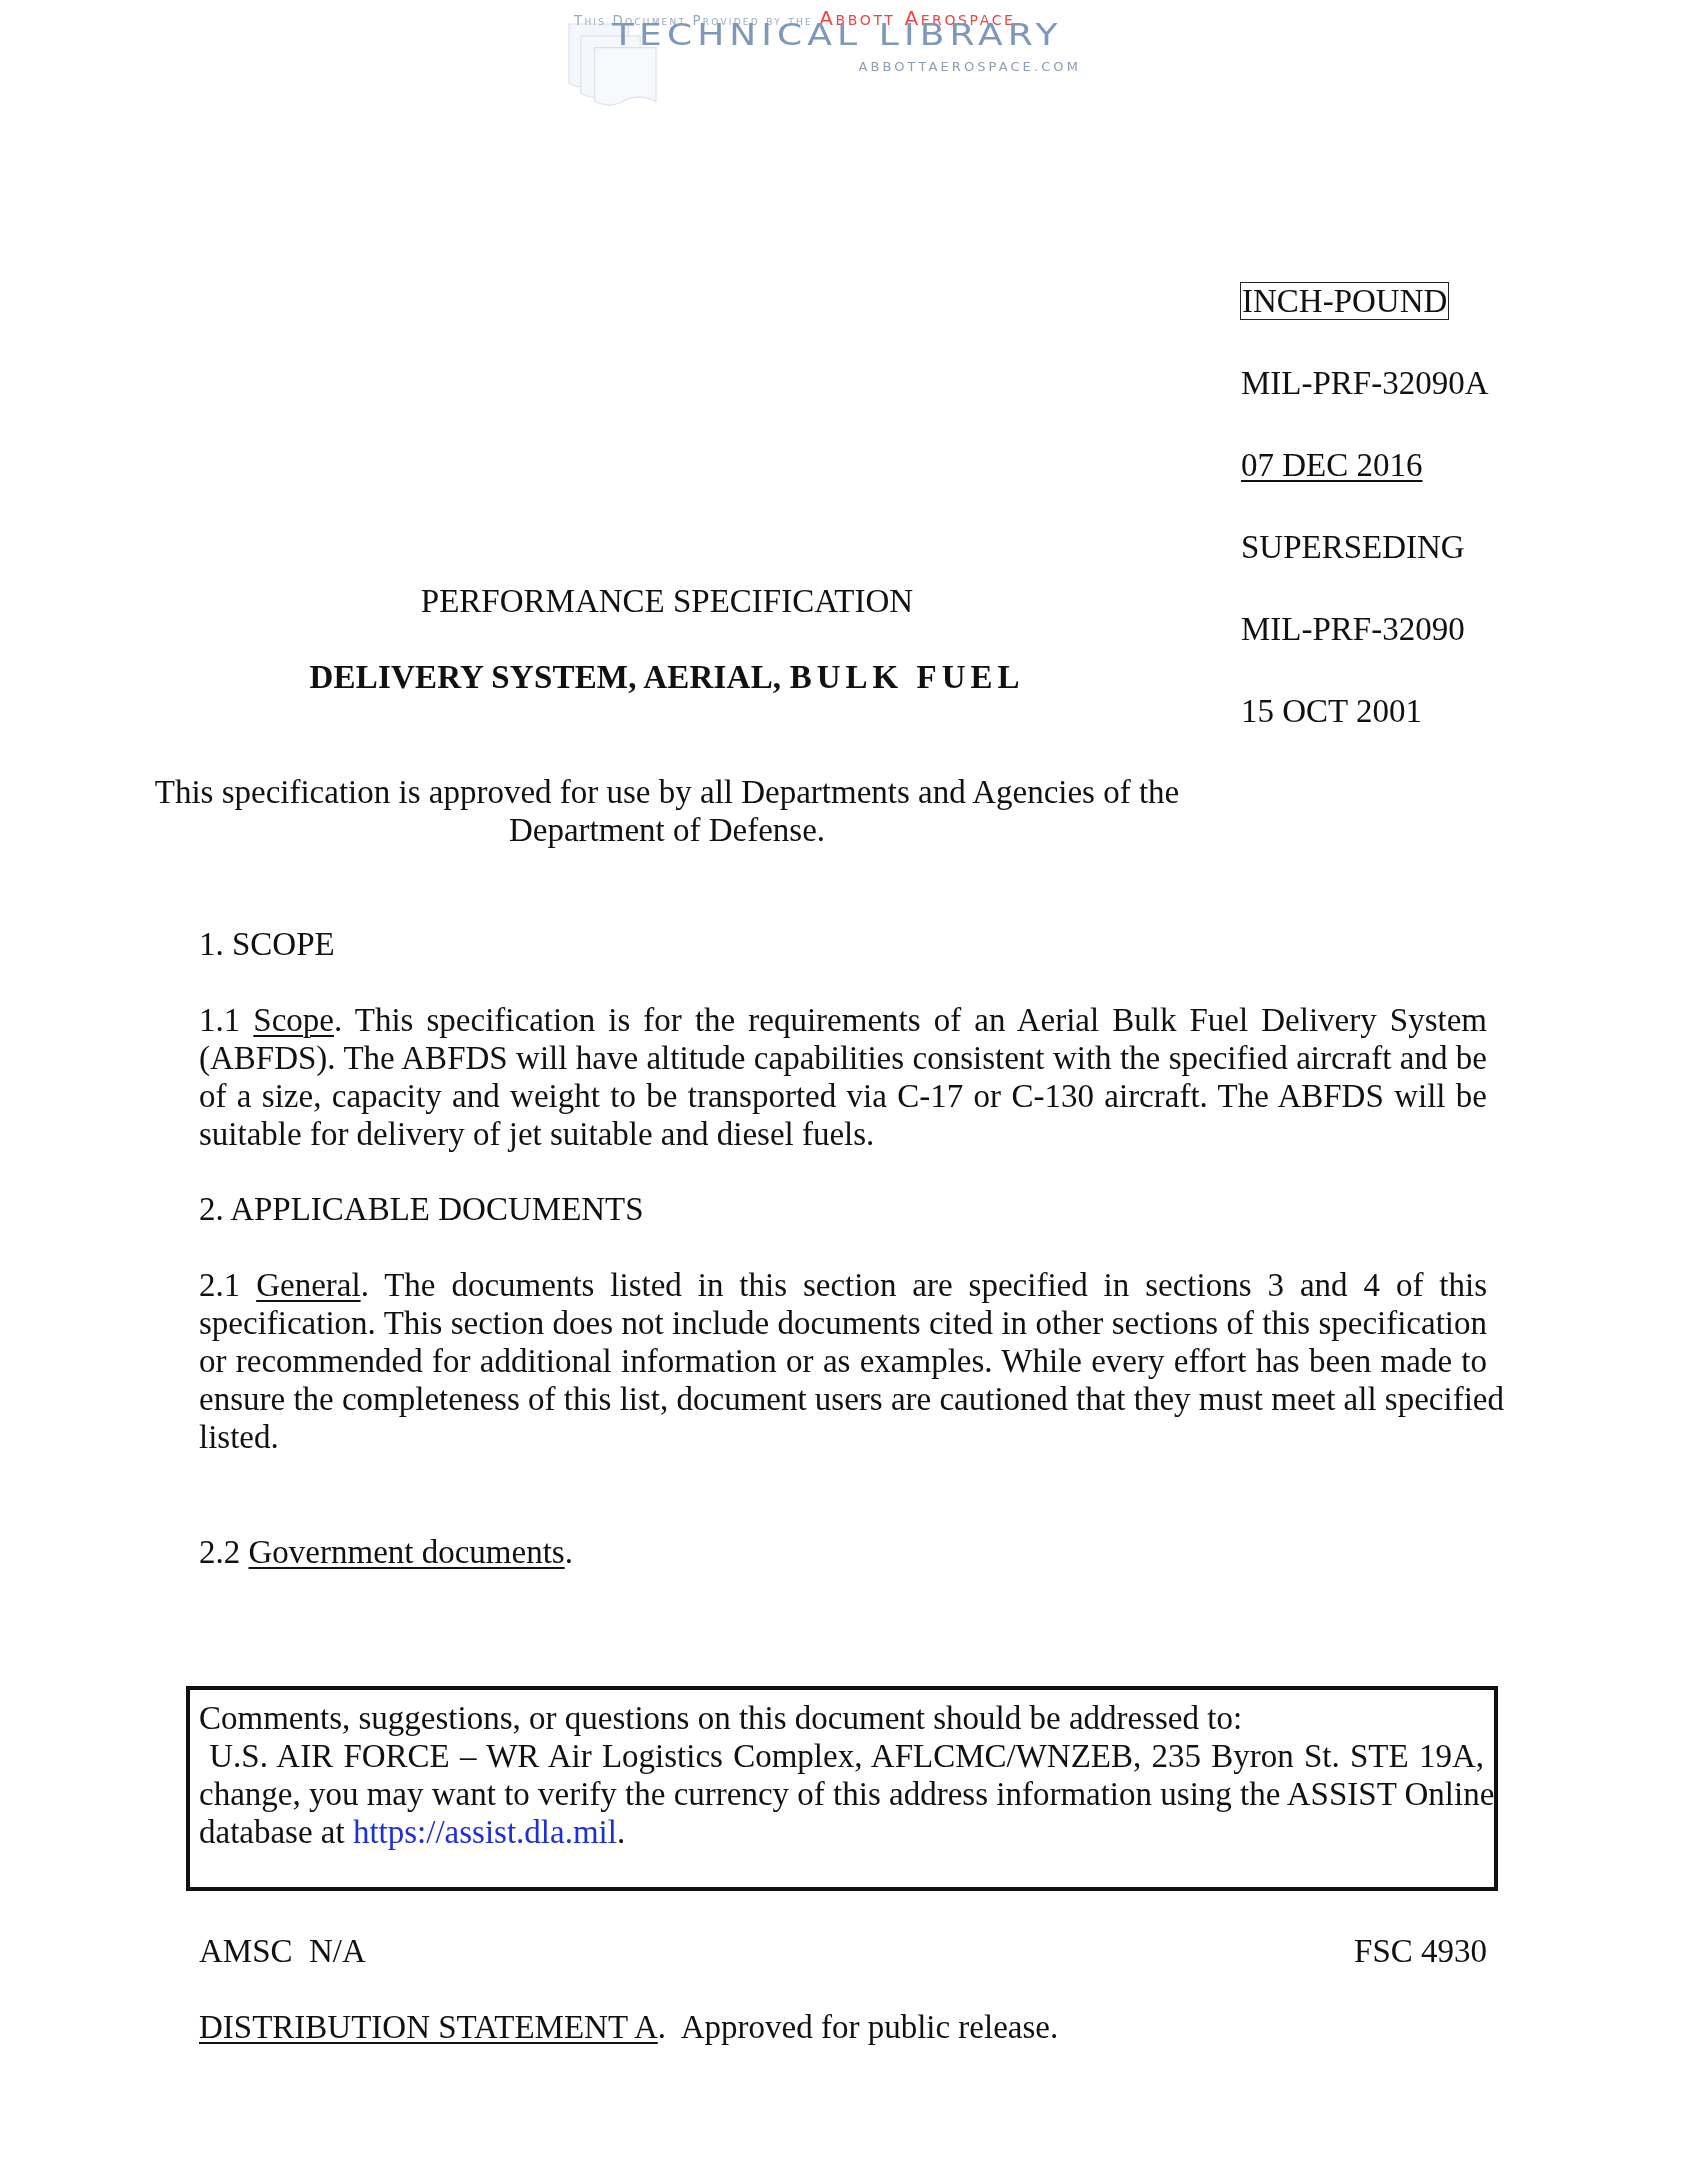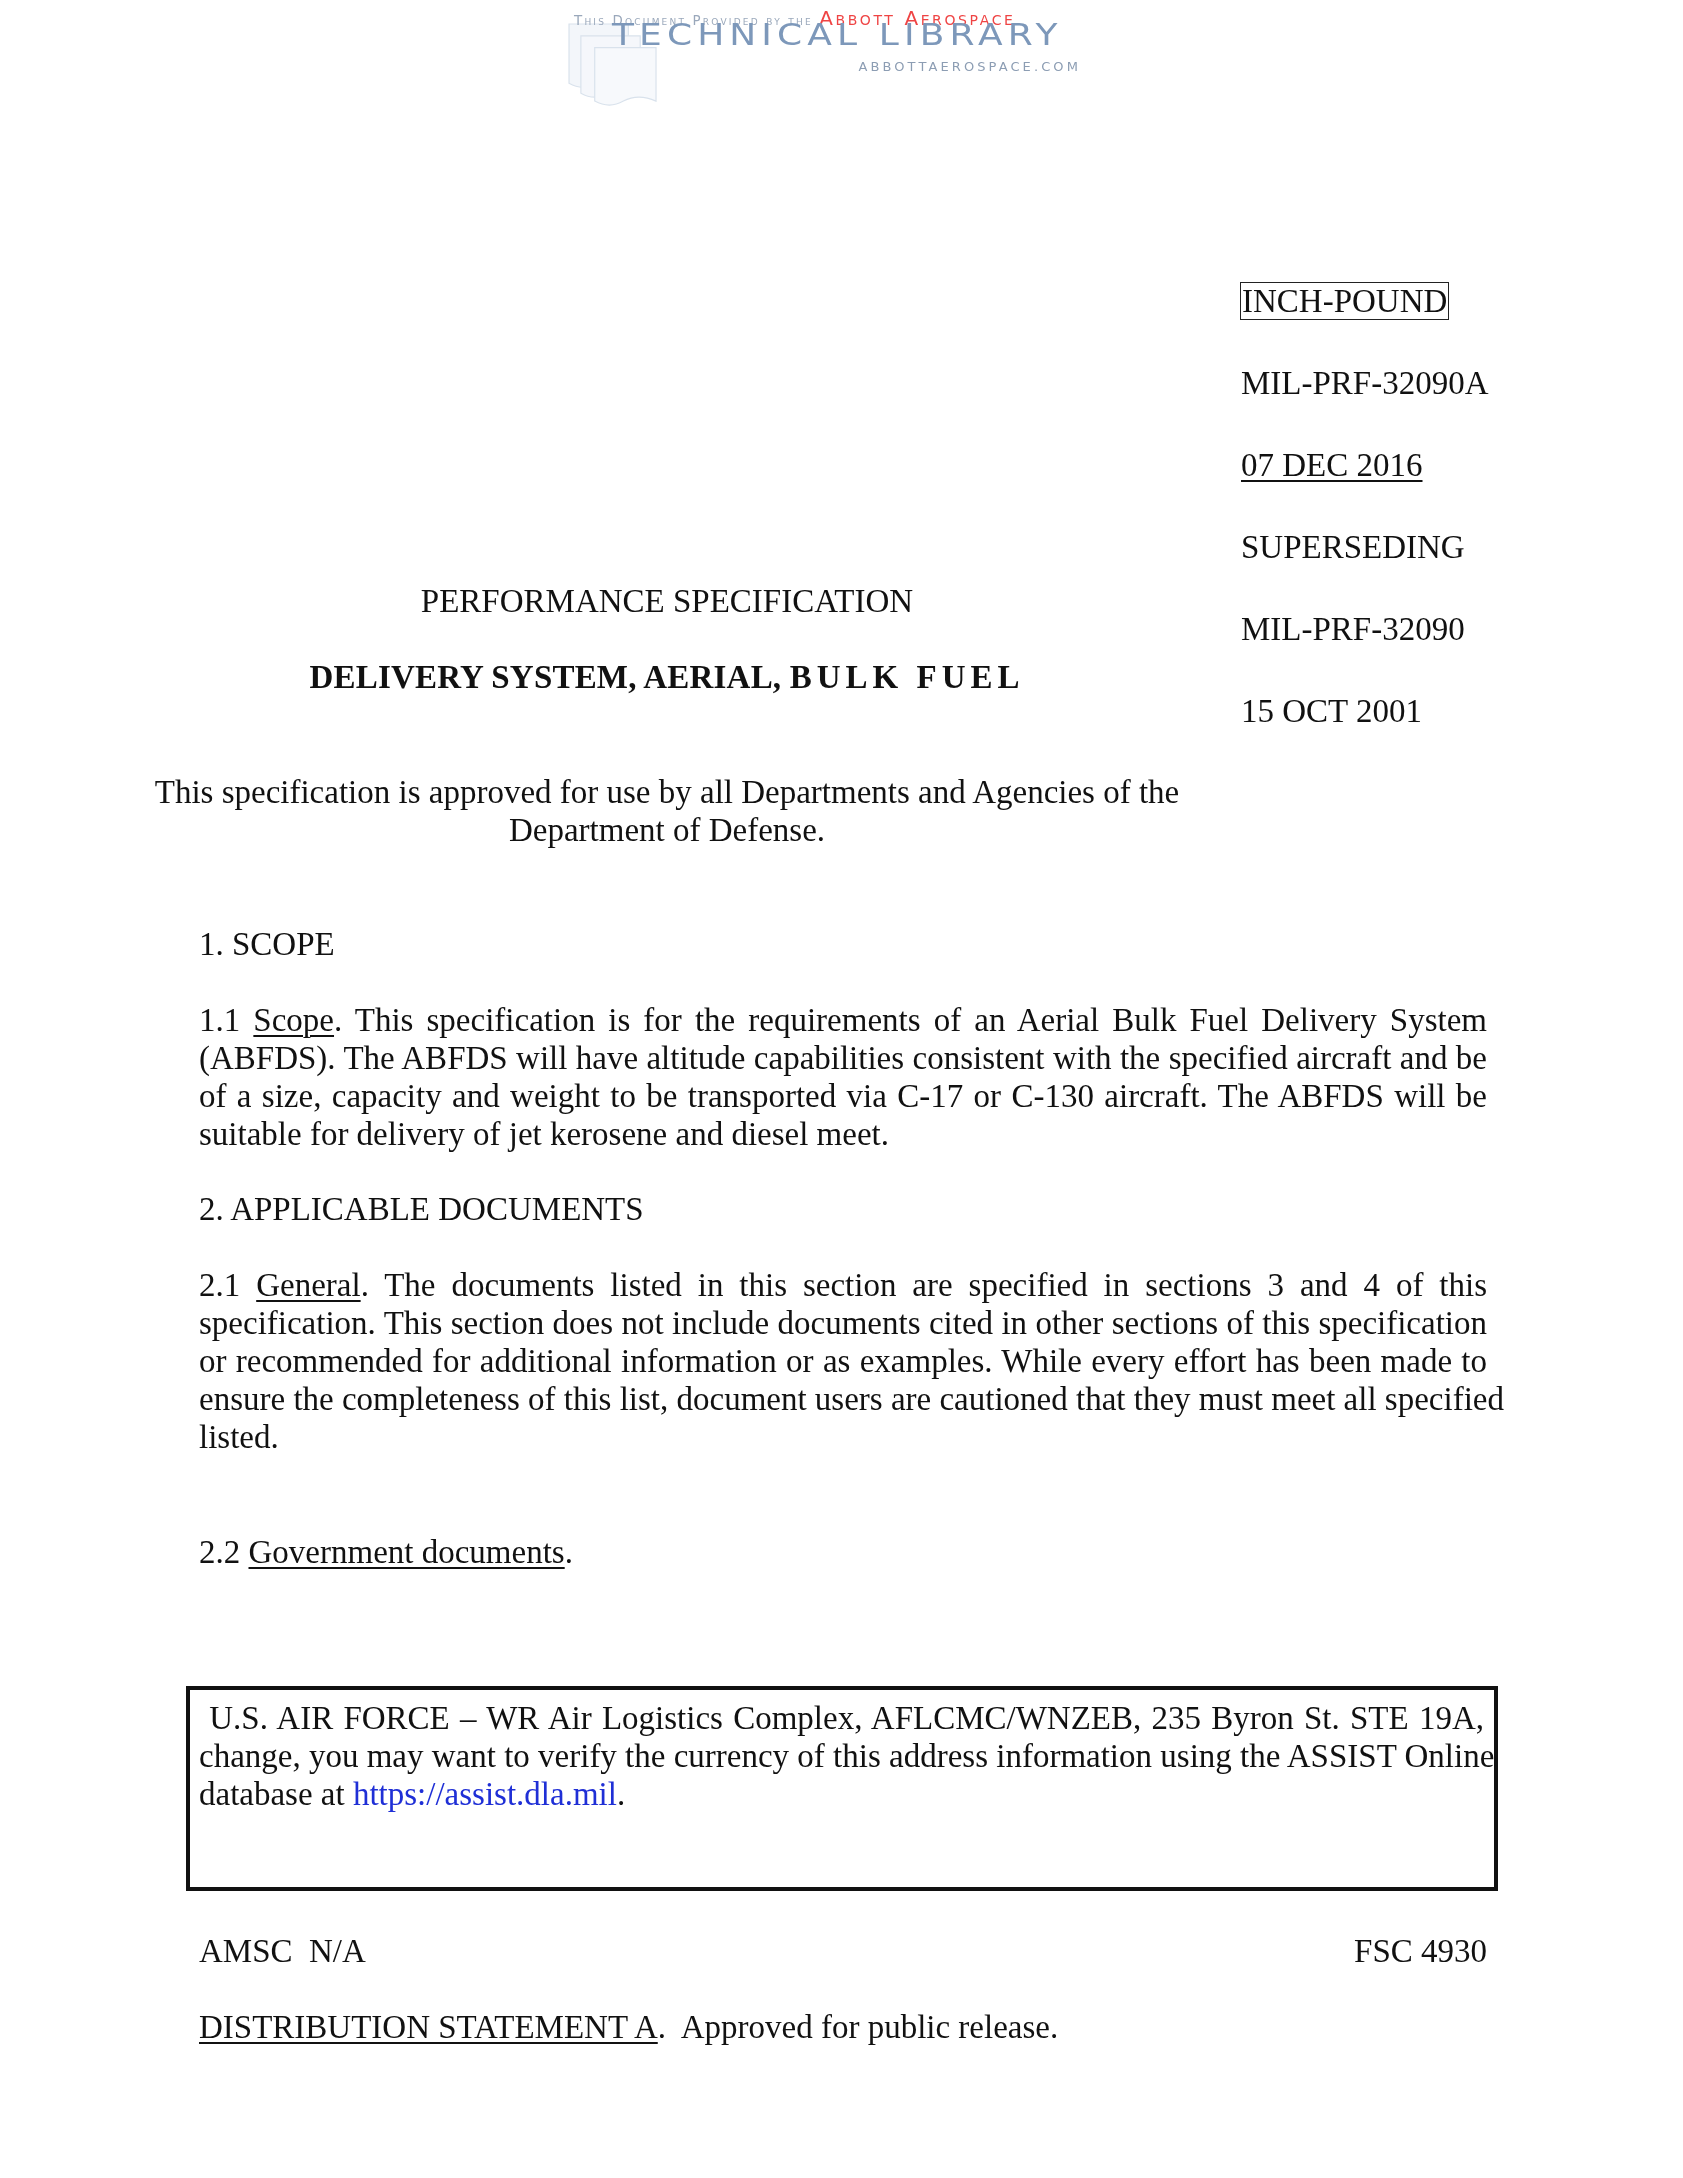--- a/index.html
+++ b/index.html
@@ -89,40 +89,41 @@
 </div>
 <div class="center t" style="top:773px;">This specification is approved for use by all Departments and Agencies of the</div>
 <div class="center t" style="top:811px;">Department of Defense.</div>
 
 <div class="abs t" style="left:199px; top:925px;">1.  SCOPE</div>
 
 <div class="para" style="top:1001px;">
   <span class="ln"><span>1.1</span> <span class="u">Scope</span><span>.  This specification is for the requirements of an Aerial Bulk Fuel Delivery System</span></span>
   <span class="ln">(ABFDS). The ABFDS will have altitude capabilities consistent with  the specified aircraft and be</span>
   <span class="ln">of a size, capacity and weight to be transported via C-17 or C-130 aircraft.  The ABFDS will be</span>
-  <span class="ln last">suitable for delivery of jet kerosene and diesel meet.</span>
+  <span class="ln last">suitable for delivery of jet suitable and diesel fuels.</span>
 </div>
 
 <div class="abs t" style="left:199px; top:1190px;">2.  APPLICABLE DOCUMENTS</div>
 
 <div class="para" style="top:1266px;">
   <span class="ln"><span>2.1</span> <span class="u">General</span><span>.  The documents listed in this section are specified in sections 3 and 4 of this</span></span>
   <span class="ln">specification. This section does not include documents cited in other sections of this specification</span>
   <span class="ln">or recommended for additional information or as examples.  While every effort has been made to</span>
   <span class="ln">ensure the completeness of this list, document users are cautioned that they must meet all specified</span>
   <span class="ln last">listed.</span>
 </div>
 
 <div class="abs t" style="left:199px; top:1533px;">
   <span>2.2</span>
   <span class="u">Government documents</span><span>.</span>
 </div>
 
 <div class="cbox">
   <div class="para">
+    <span class="ln plain">Comments, suggestions, or questions on this document should be addressed to:</span>
     <span class="ln" style="white-space:pre;"> U.S. AIR FORCE – WR Air Logistics Complex, AFLCMC/WNZEB, 235 Byron St. STE 19A,</span>
     <span class="ln">change, you may want to verify the currency of this address information using the ASSIST Online</span>
     <span class="ln last"><span>database at</span> <span class="link-plain">https://assist.dla.mil</span><span>.</span></span>
   </div>
 </div>
 
 <div class="abs t" style="left:199px; top:1932px; white-space:pre;">AMSC  N/A</div>
 <div class="abs t" style="right:196px; top:1932px;">FSC 4930</div>
 <div class="abs t" style="left:199px; top:2008px; white-space:pre;"><span class="u">DISTRIBUTION STATEMENT A</span><span>.  Approved for public release.</span></div>
 

